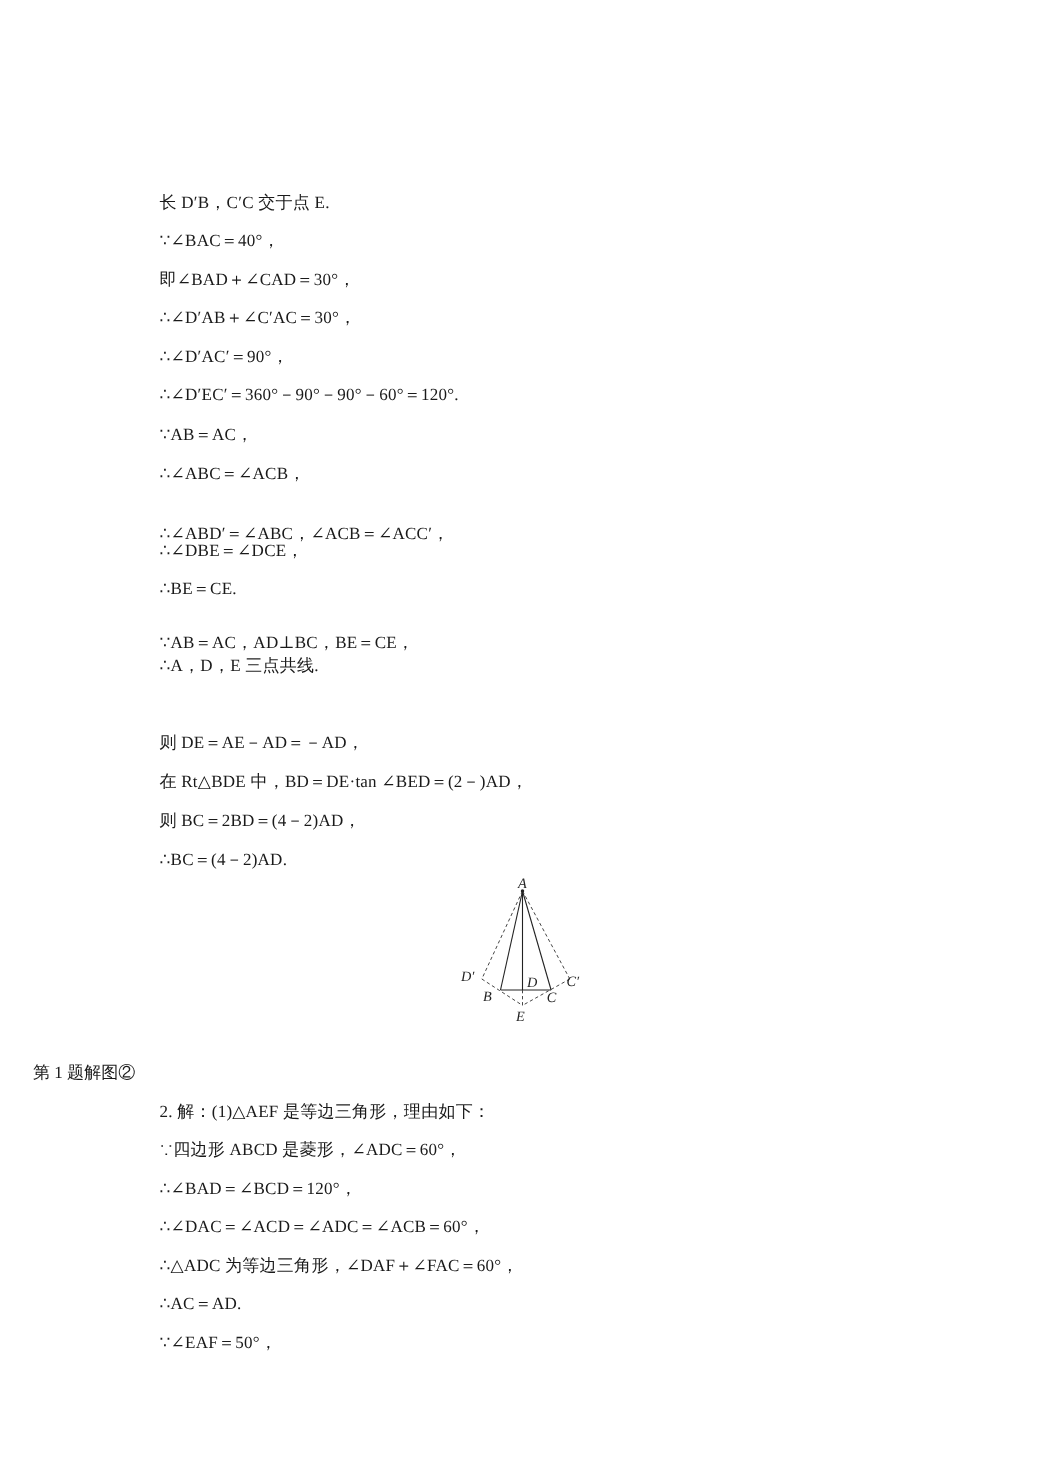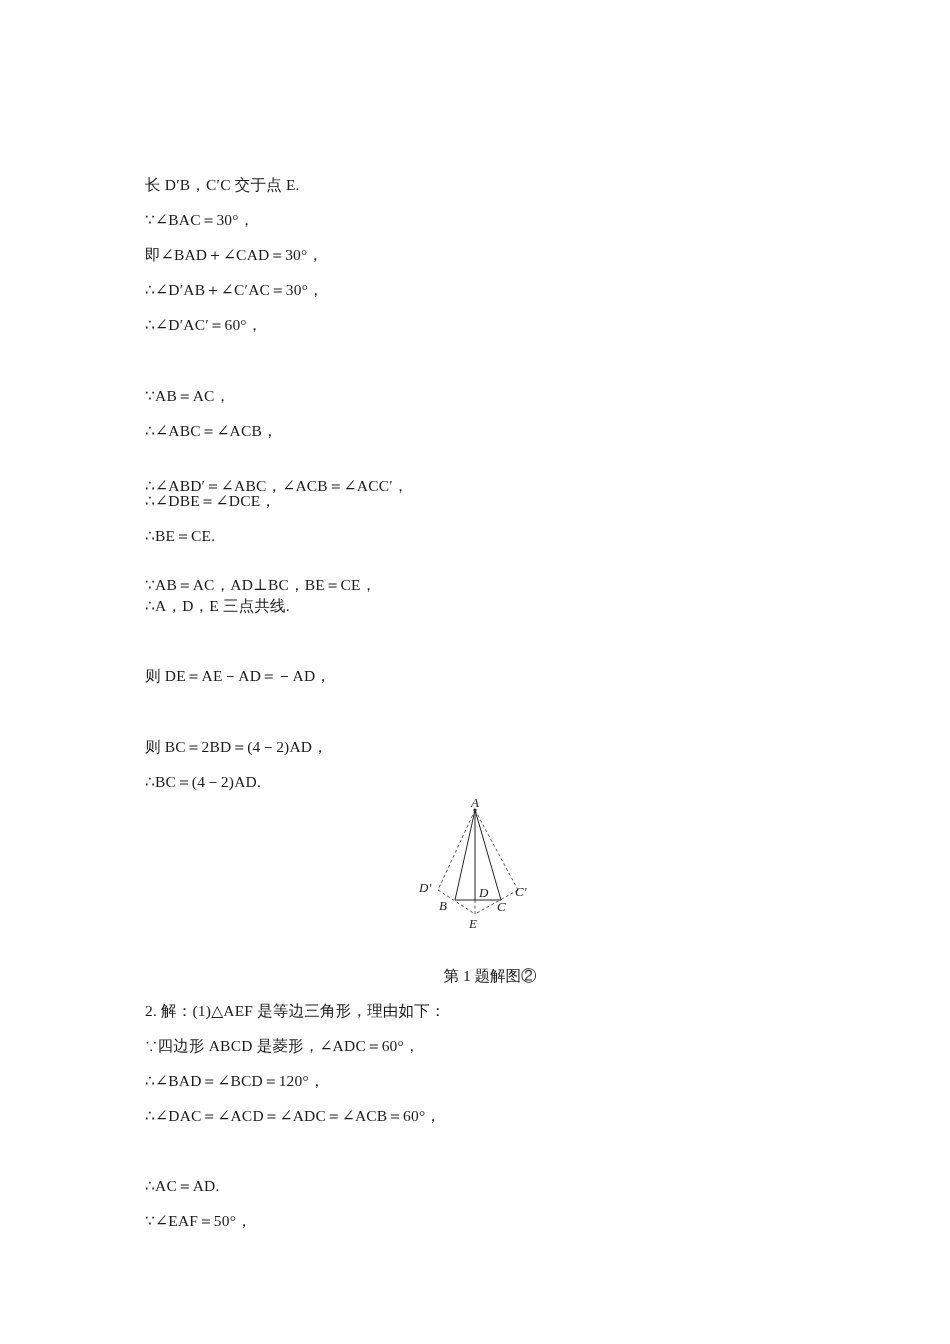--- a/index.html
+++ b/index.html
@@ -3,41 +3,43 @@
 <meta charset="utf-8">
 <style>
   html, body { margin: 0; padding: 0; background: #ffffff; }
   body { width: 950px; height: 1344px; position: relative; overflow: hidden;
          font-family: "Liberation Serif", "DejaVu Serif", serif; color: #1a1a1a; }
   .page { position: absolute; left: 0; top: 0; width: 950px; height: 1344px; margin-top: 48px; }
   .line { position: absolute; left: 145px; font-size: 15.5px; line-height: 20px;
           white-space: nowrap; letter-spacing: 0.2px; }
   .figure { position: absolute; left: 405px; top: 748px; width: 140px; height: 140px; }
   .figure svg text { font-family: "Liberation Serif", serif; font-style: italic; font-size: 13px; fill: #222; }
-  .caption { position: absolute; left: 0; width: 950px; top: 918px; text-align: center;
+  .caption { position: absolute; left: 0; width: 950px; top: 918px; 
              font-size: 15.5px; line-height: 20px; padding-left: 30px; box-sizing: border-box; }
 </style>
 </head>
 <body>
 
 <div class="page">
 
   <div class="line" style="top:127px">长 D′B，C′C 交于点 E.</div>
-  <div class="line" style="top:162px">∵∠BAC＝30°，</div>
+  <div class="line" style="top:162px">∵∠BAC＝40°，</div>
   <div class="line" style="top:197px">即∠BAD＋∠CAD＝30°，</div>
   <div class="line" style="top:232px">∴∠D′AB＋∠C′AC＝30°，</div>
-  <div class="line" style="top:267px">∴∠D′AC′＝60°，</div>
+  <div class="line" style="top:267px">∴∠D′AC′＝90°，</div>
+  <div class="line" style="top:302px">∴∠D′EC′＝360°－90°－90°－60°＝120°.</div>
   <div class="line" style="top:338px">∵AB＝AC，</div>
   <div class="line" style="top:373px">∴∠ABC＝∠ACB，</div>
   <div class="line" style="top:428px">∴∠ABD′＝∠ABC，∠ACB＝∠ACC′，</div>
   <div class="line" style="top:443px">∴∠DBE＝∠DCE，</div>
   <div class="line" style="top:478px">∴BE＝CE.</div>
   <div class="line" style="top:527px">∵AB＝AC，AD⊥BC，BE＝CE，</div>
   <div class="line" style="top:548px">∴A，D，E 三点共线.</div>
   <div class="line" style="top:618px">则 DE＝AE－AD＝－AD，</div>
+  <div class="line" style="top:653px">在 Rt△BDE 中，BD＝DE·tan ∠BED＝(2－)AD，</div>
   <div class="line" style="top:689px">则 BC＝2BD＝(4－2)AD，</div>
   <div class="line" style="top:724px">∴BC＝(4－2)AD.</div>
 
   <div class="figure">
     <svg width="140" height="140" viewBox="0 0 140 140">
 
       <g stroke="#222" stroke-width="1" fill="none">
         <line x1="70" y1="14" x2="50" y2="104"></line>
         <line x1="70" y1="14" x2="96" y2="104"></line>
         <line x1="70" y1="14" x2="70" y2="104"></line>
@@ -60,16 +62,17 @@
       <text x="64" y="132">E</text>
     </svg>
   </div>
 
   <div class="caption">第 1 题解图②</div>
 
   <div class="line" style="top:953px">2. 解：(1)△AEF 是等边三角形，理由如下：</div>
   <div class="line" style="top:988px">∵四边形 ABCD 是菱形，∠ADC＝60°，</div>
   <div class="line" style="top:1023px">∴∠BAD＝∠BCD＝120°，</div>
   <div class="line" style="top:1058px">∴∠DAC＝∠ACD＝∠ADC＝∠ACB＝60°，</div>
+  <div class="line" style="top:1093px">∴△ADC 为等边三角形，∠DAF＋∠FAC＝60°，</div>
   <div class="line" style="top:1128px">∴AC＝AD.</div>
   <div class="line" style="top:1163px">∵∠EAF＝50°，</div>
 
 </div>
 
 </body></html>

